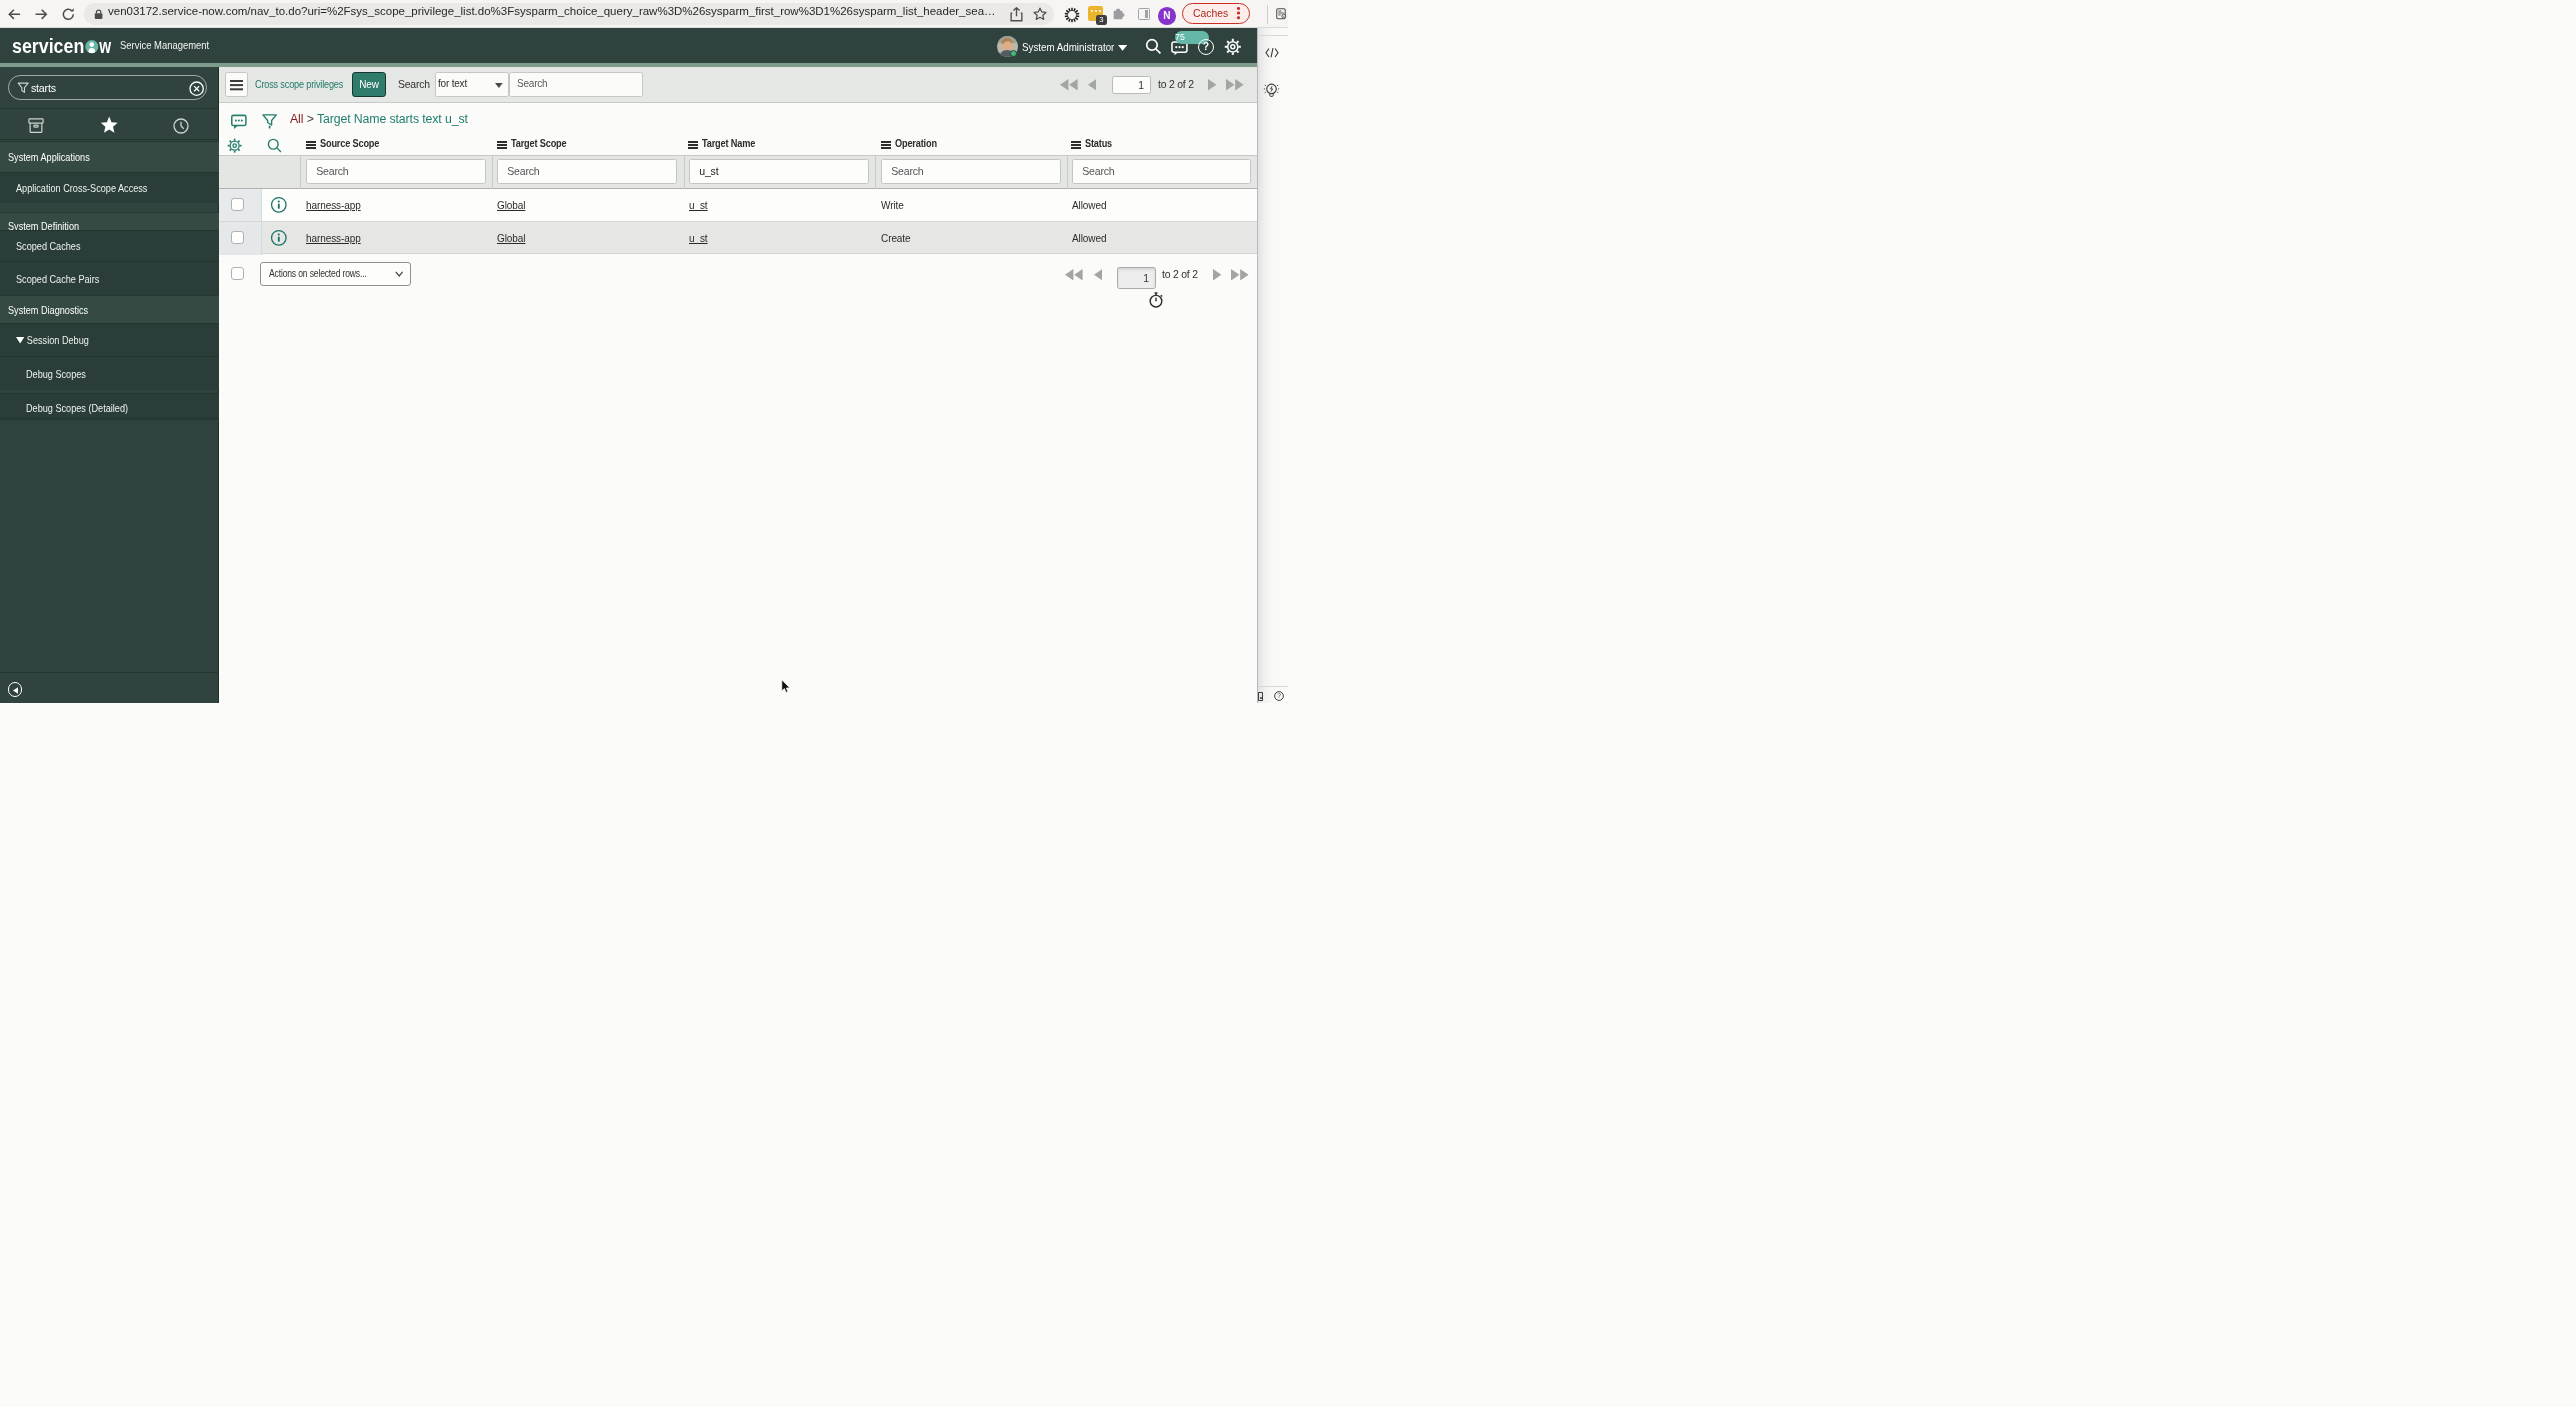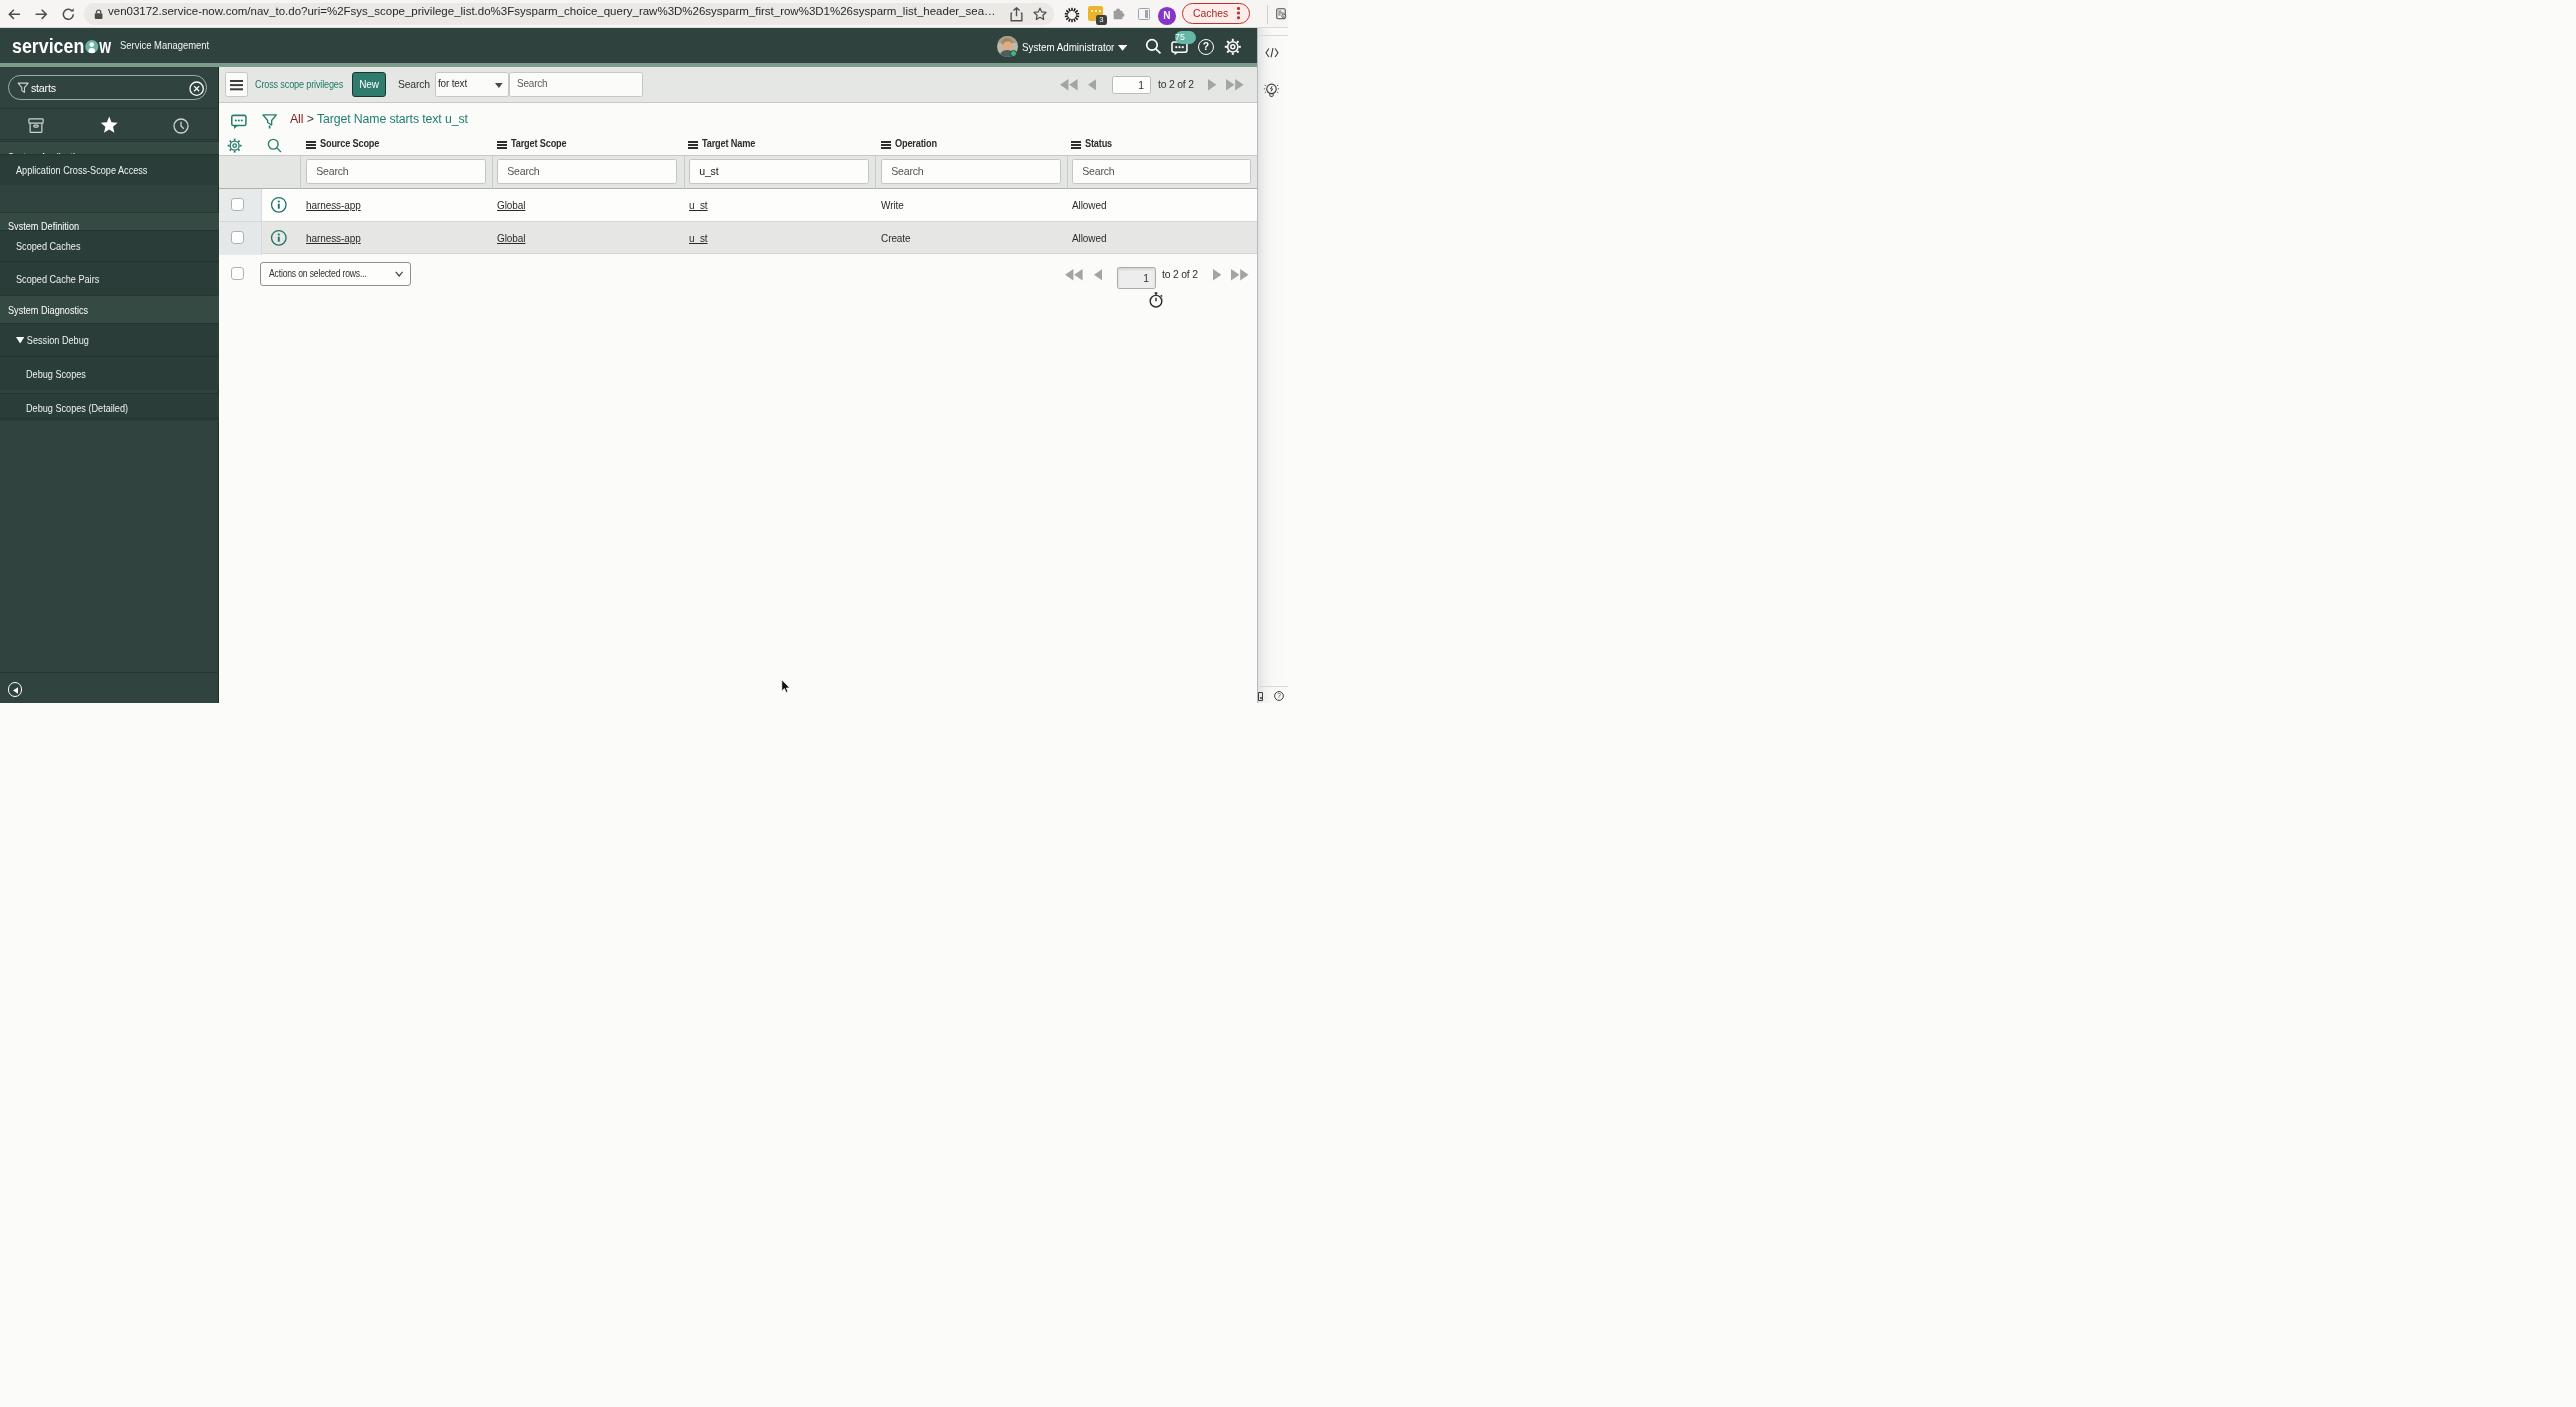--- a/index.html
+++ b/index.html
@@ -146,21 +146,21 @@
       <circle cx="9" cy="9" r="6.8" stroke="#fff" stroke-width="2.2" fill="none"></circle>
       <line x1="14" y1="14" x2="20" y2="20" stroke="#fff" stroke-width="2.2"></line>
     </svg>
  <svg class="abs" style="left:1171px;top:12.7px" width="17" height="14.6" viewBox="0 0 22 19">
       <rect x="1.2" y="1.2" width="19.5" height="13.5" rx="2.5" stroke="#fff" stroke-width="2" fill="none"></rect>
       <path d="M4.5 14.5v4l5-4z" fill="#fff"></path>
       <circle cx="6.8" cy="8" r="1.4" fill="#fff"></circle>
       <circle cx="11" cy="8" r="1.4" fill="#fff"></circle>
       <circle cx="15.2" cy="8" r="1.4" fill="#fff"></circle>
     </svg>
- <div class="abs" style="left:1175px;top:3.1px;width:21px;height:13px;border-radius:7px;background:#65b8a8;color:#fff;font-size:8.8px;text-align:left;line-height:13px">75</div>
+ <div class="abs" style="left:1175px;top:3.1px;width:34px;height:13px;border-radius:7px;background:#65b8a8;color:#fff;font-size:8.8px;text-align:left;line-height:13px">75</div>
  <div class="abs" style="left:1198px;top:10.7px;width:16px;height:16px;border-radius:50%;border:1.5px solid #fff;color:#fff;font-size:10.4px;font-weight:bold;text-align:center;line-height:13px">?</div>
  <svg class="abs" style="left:1224px;top:10px" width="17.6" height="17.6" viewBox="0 0 23 23">
   <g stroke="#fff" stroke-width="2" fill="none">
   <circle cx="11.5" cy="11.5" r="6.7"></circle>
         <circle cx="11.5" cy="11.5" r="2.6"></circle>
   <g stroke-width="2.6">
           <line x1="11.5" y1="1" x2="11.5" y2="4"></line>
           <line x1="11.5" y1="19" x2="11.5" y2="22"></line>
           <line x1="1" y1="11.5" x2="4" y2="11.5"></line>
           <line x1="19" y1="11.5" x2="22" y2="11.5"></line>
@@ -195,21 +195,21 @@
       <path d="M12 0.8 15 8.2 23 8.9 17 14.2 18.8 22 12 17.8 5.2 22 7 14.2 1 8.9 9 8.2Z" fill="#fff"></path>
     </svg>
  <svg class="abs" style="left:173px;top:51px" width="16" height="16" viewBox="0 0 21 21">
       <circle cx="10.5" cy="10.5" r="9.2" stroke="#cdd5d2" stroke-width="1.7" fill="none"></circle>
       <path d="M10.5 4.8v5.7l3.6 3.6" stroke="#cdd5d2" stroke-width="1.7" fill="none"></path>
     </svg>
  <div class="abs" style="left:0;top:72px;width:219px;height:0.8px;background:#243731"></div>
  <div class="navrow navhead" style="top:74px;height:31px">
       <span style="left:8.4px">System Applications</span>
     </div>
- <div class="navrow navitem" style="top:87px;height:31px">
+ <div class="navrow navitem" style="top:105px;height:31px">
       <span style="left:16px">Application Cross-Scope Access</span>
     </div>
  <div class="navrow navhead" style="top:145px;height:27px">
       <span style="left:8.4px">System Definition</span>
     </div>
  <div class="navrow navitem" style="top:163px;height:31px">
       <span style="left:16px">Scoped Caches</span>
     </div>
  <div class="navrow navitem" style="top:194px;height:34px">
       <span style="left:16px">Scoped Cache Pairs</span>

